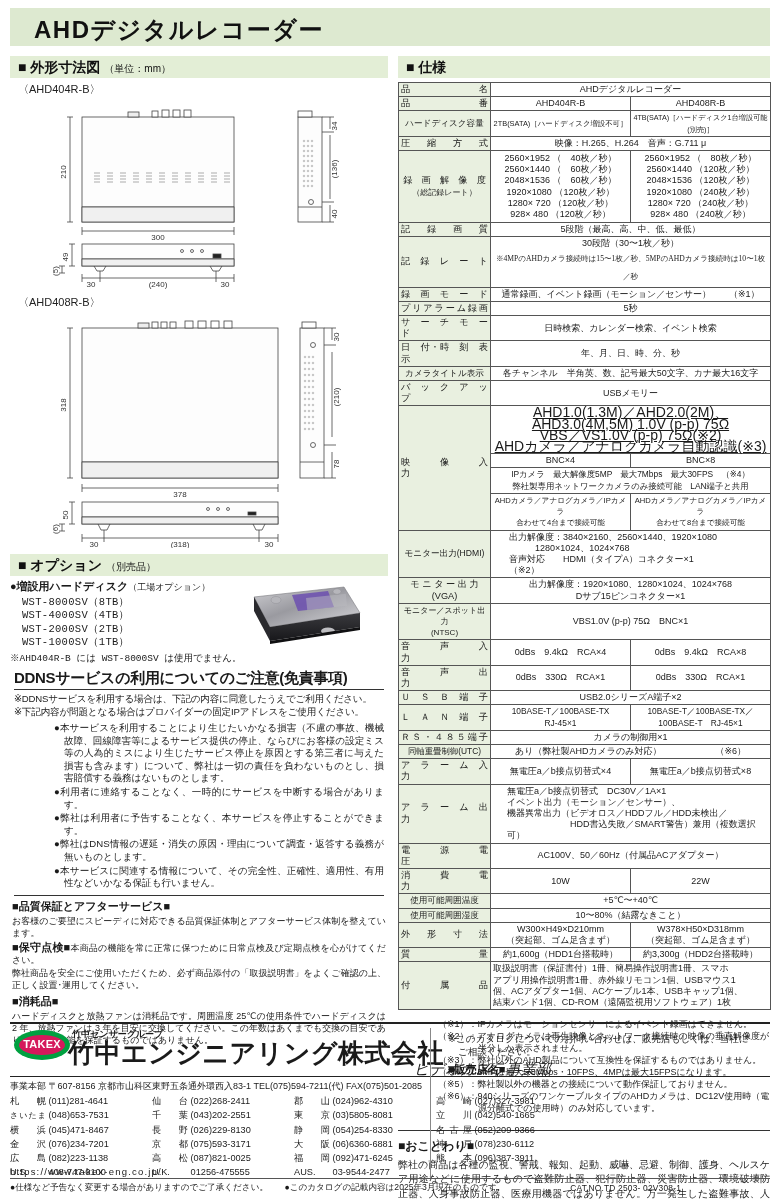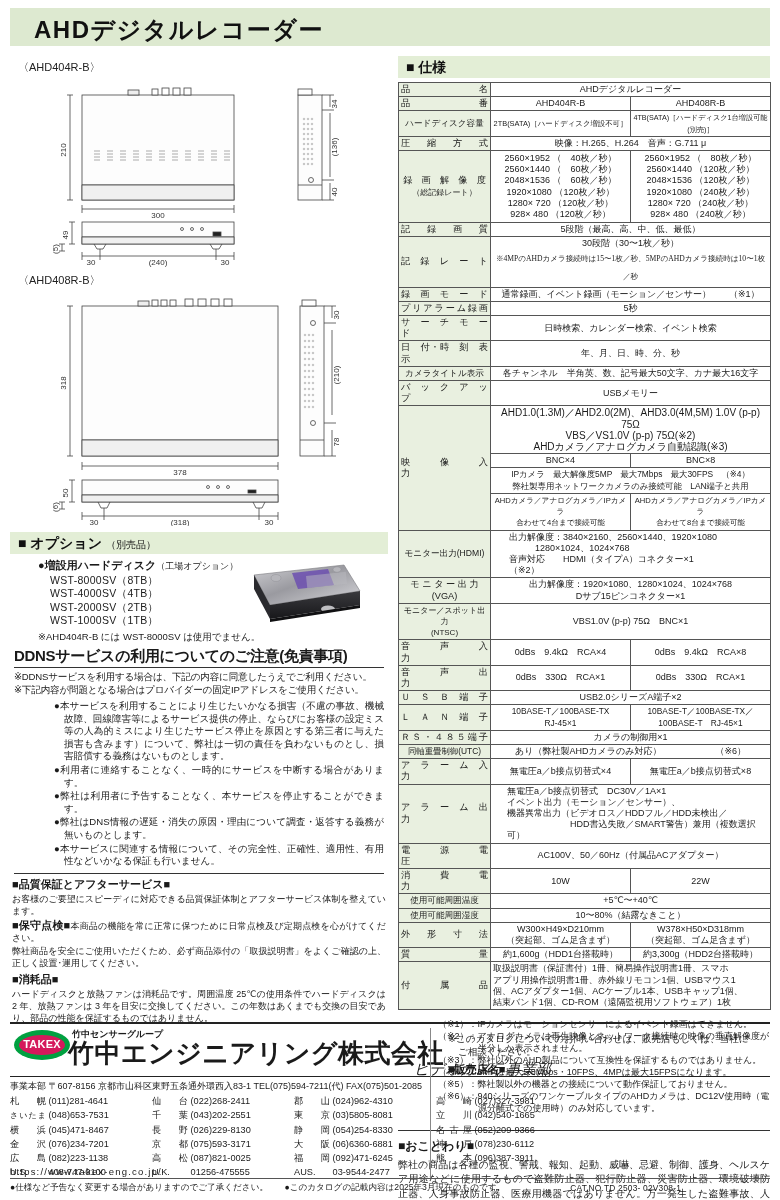--- a/index.html
+++ b/index.html
@@ -46,21 +46,21 @@
   .model-label {
     font-size: 11px; color: #222; margin: 4px 0 2px 8px;
     font-family: "Liberation Sans", sans-serif;
   }
 
   
   .drawing { position: relative; }
   .dim-txt { font-size: 8px; fill: #333; font-family: "Liberation Sans", sans-serif; }
 
   
-  .opt-list { font-size: 10.5px; line-height: 13.5px; margin-left: 28px; }
+  .opt-list { font-size: 10.5px; line-height: 13.5px; margin-left: 0; font-family: Liberation Mono, monospace; }
   .opt-list .bullet-line { font-weight: bold; font-size: 11px; }
   .opt-list .sub { font-weight: normal; font-size: 9px; }
   .opt-item { margin-left: 12px; letter-spacing: .3px; }
   .opt-note { font-size: 9.5px; margin-top: 2px; }
 
   .hdd-photo {
     position: absolute; right: 24px; top: 2px; width: 128px; height: 74px;
   }
 
   
@@ -181,20 +181,25 @@
 <body>
 
 <div class="page">
 
   <div class="title-band">
     <div class="title-text">AHDデジタルレコーダー</div>
   </div>
 
   <div class="col-left">
 
+    <div class="sec-band" style="position:relative; width:378px;">
+      <div class="sec-title">
+        <span>■ 外形寸法図</span><span class="sec-sub">（単位：mm）</span>
+      </div>
+    </div>
 
     <div class="model-label">〈AHD404R-B〉</div>
 
     <div class="drawing">
       <svg width="378" height="190" viewBox="0 0 378 190">
         <g stroke="#444" fill="none" stroke-width="0.8">
 
           <rect x="72" y="18" width="152" height="105" fill="#fdfdfd"></rect>
           <line x1="72" y1="108" x2="224" y2="108"></line>
           <rect x="72" y="108" width="152" height="15" fill="#f0f0f0"></rect>
@@ -544,21 +549,21 @@
           <td class="lbl center" style="font-size:8.6px;">カメラタイトル表示</td>
           <td class="val" colspan="2">各チャンネル　半角英、数、記号最大50文字、カナ最大16文字</td>
         </tr>
         <tr>
           <td class="lbl">バ　ッ　ク　ア　ッ　プ</td>
           <td class="val" colspan="2">USBメモリー</td>
         </tr>
 
         <tr>
           <td class="lbl" rowspan="4">映　　像　　入　　力</td>
-          <td class="val" colspan="2" style="font-size:10px;">
+          <td class="val" colspan="2" style="font-size:14px;text-decoration:underline;">
             <div>AHD1.0(1.3M)／AHD2.0(2M)、AHD3.0(4M,5M) 1.0V (p-p) 75Ω</div>
             <div>VBS／VS1.0V (p-p) 75Ω(※2)</div>
             <div>AHDカメラ／アナログカメラ自動認識(※3)</div>
           </td>
         </tr>
         <tr>
           <td class="val">BNC×4</td>
           <td class="val">BNC×8</td>
         </tr>
         <tr>

